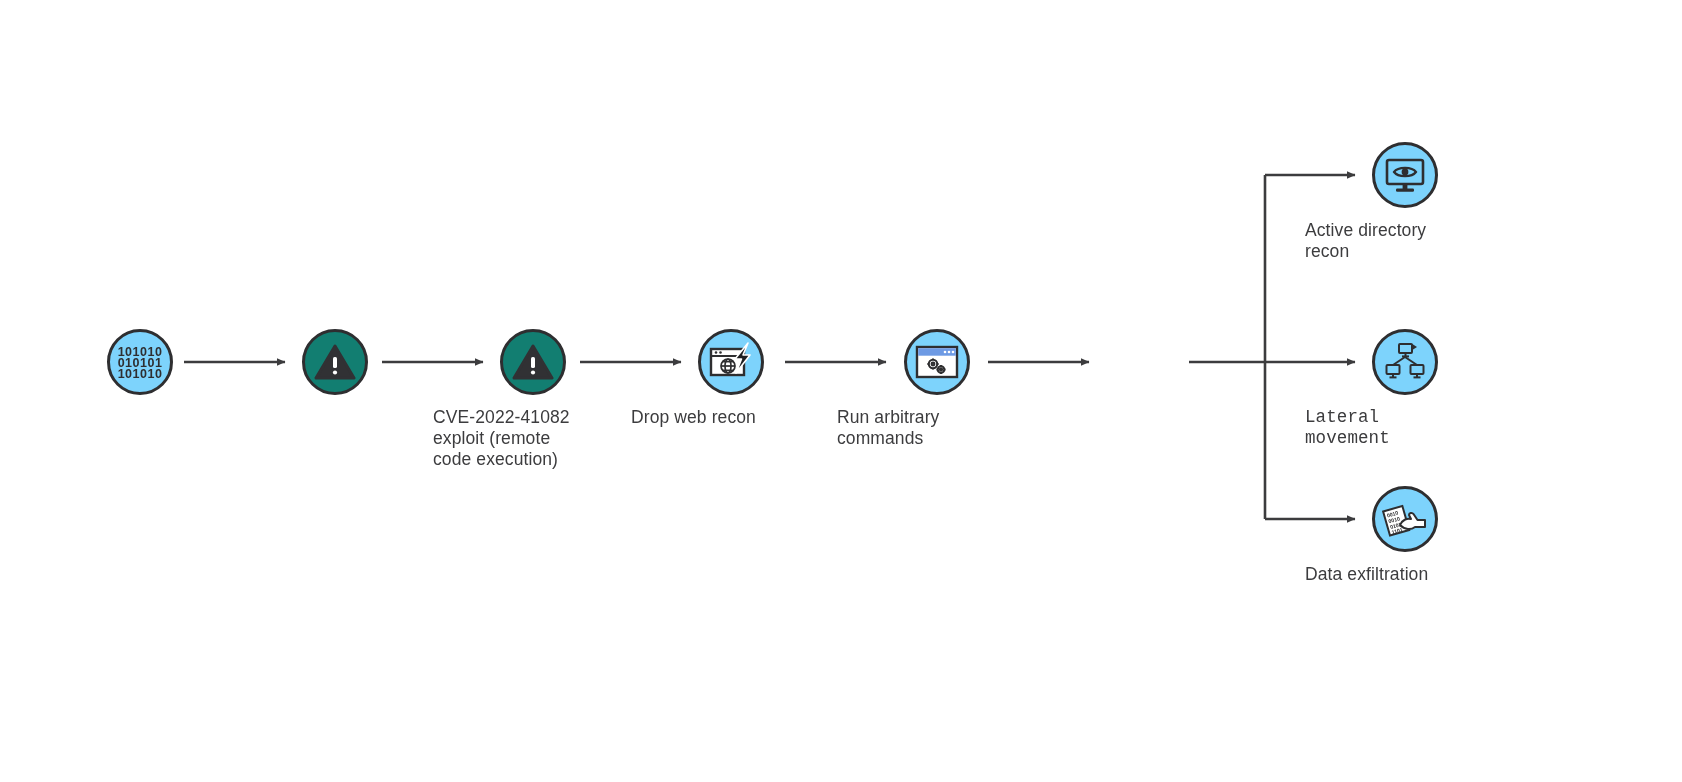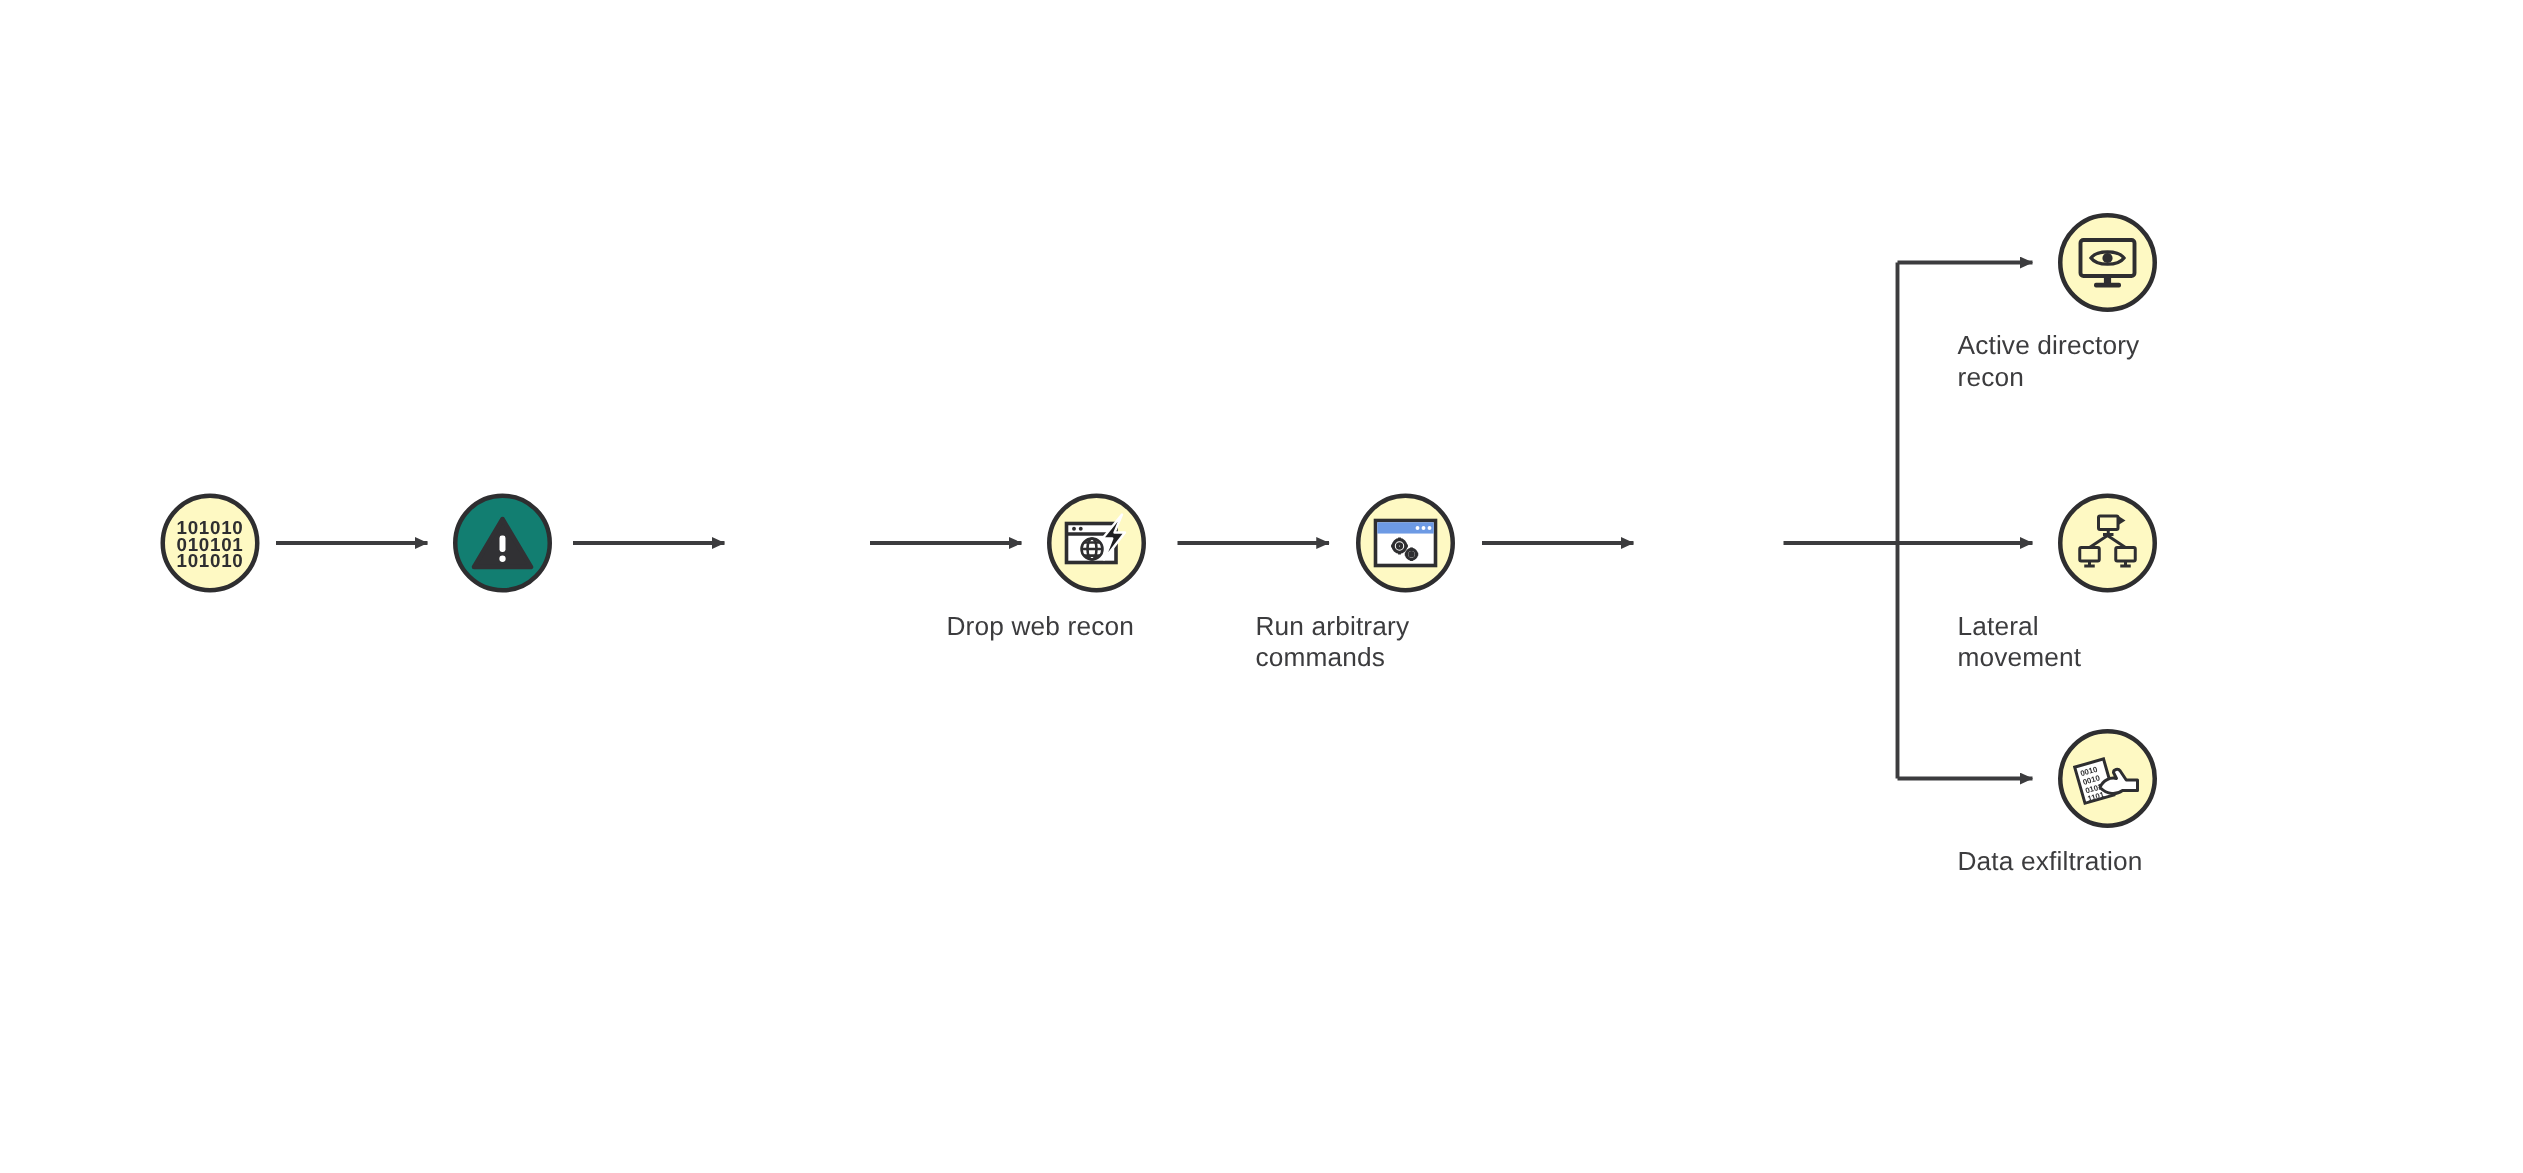--- a/index.html
+++ b/index.html
@@ -44,21 +44,21 @@
   .icon-circle {
     width: 66px;
     height: 66px;
     border-radius: 50%;
     box-sizing: border-box;
     display: flex;
     align-items: center;
     justify-content: center;
   }
   .icon-circle.blue {
-    background: #fef9c3;
+    background: #7dd3fc;
     border: 3px solid #2e2e30;
   }
   .icon-circle.teal {
     background: #127e71;
     border: 3px solid #2e2e30;
   }
   .icon-circle.plain {
     background: transparent;
     border: none;
   }
@@ -115,20 +115,34 @@
       <div class="icon-circle teal">
         <svg width="42" height="38" viewBox="0 0 42 38">
           <path d="M21 3 L40 35 L2 35 Z" fill="#313134" stroke="#313134" stroke-width="3" stroke-linejoin="round"></path>
           <rect x="19" y="14" width="4" height="11" rx="1.6" fill="#ffffff"></rect>
           <circle cx="21" cy="29.5" r="2.1" fill="#ffffff"></circle>
         </svg>
       </div>
     </div>
   </div>
 
+  <div class="node" style="left:433px; top:329px;">
+    <div class="circle-wrap">
+      <div class="icon-circle teal">
+        <svg width="42" height="38" viewBox="0 0 42 38">
+          <path d="M21 3 L40 35 L2 35 Z" fill="#313134" stroke="#313134" stroke-width="3" stroke-linejoin="round"></path>
+          <rect x="19" y="14" width="4" height="11" rx="1.6" fill="#ffffff"></rect>
+          <circle cx="21" cy="29.5" r="2.1" fill="#ffffff"></circle>
+        </svg>
+      </div>
+    </div>
+    <div class="label">CVE-2022-41082
+exploit (remote
+code execution)</div>
+  </div>
 
   <div class="node" style="left:631px; top:329px;">
     <div class="circle-wrap">
       <div class="icon-circle blue">
         <svg width="46" height="42" viewBox="0 0 46 42">
           <rect x="3" y="8" width="33" height="26" fill="#ffffff" stroke="#2e2e30" stroke-width="2.4"></rect>
           <line x1="3" y1="15" x2="36" y2="15" stroke="#2e2e30" stroke-width="2.2"></line>
           <circle cx="8" cy="11.5" r="1.3" fill="#2e2e30"></circle>
           <circle cx="12.5" cy="11.5" r="1.3" fill="#2e2e30"></circle>
           <g stroke="#2e2e30" stroke-width="1.7" fill="none">
@@ -187,21 +201,21 @@
           <circle cx="21" cy="16" r="3.4" fill="#2e2e30"></circle>
           <rect x="18.6" y="28" width="4.8" height="5" fill="#2e2e30"></rect>
           <rect x="12" y="32.5" width="18" height="3.2" rx="1.3" fill="#2e2e30"></rect>
         </svg>
       </div>
     </div>
     <div class="label">Active directory
 recon</div>
   </div>
 
-  <div class="node" style="left:1305px; top:329px;">
+  <div class="node" style="left:1305px; top:329px;font-family:Liberation Mono, monospace;">
     <div class="circle-wrap">
       <div class="icon-circle blue">
         <svg width="44" height="42" viewBox="0 0 44 42">
           <g fill="none" stroke="#2e2e30" stroke-width="2">
             <line x1="22" y1="16" x2="10" y2="24"></line>
             <line x1="22" y1="16" x2="34" y2="24"></line>
           </g>
           <g stroke="#2e2e30" stroke-width="2" fill="none">
             <rect x="16" y="3" width="13" height="9" rx="1"></rect>
             <line x1="22.5" y1="12" x2="22.5" y2="15"></line>

